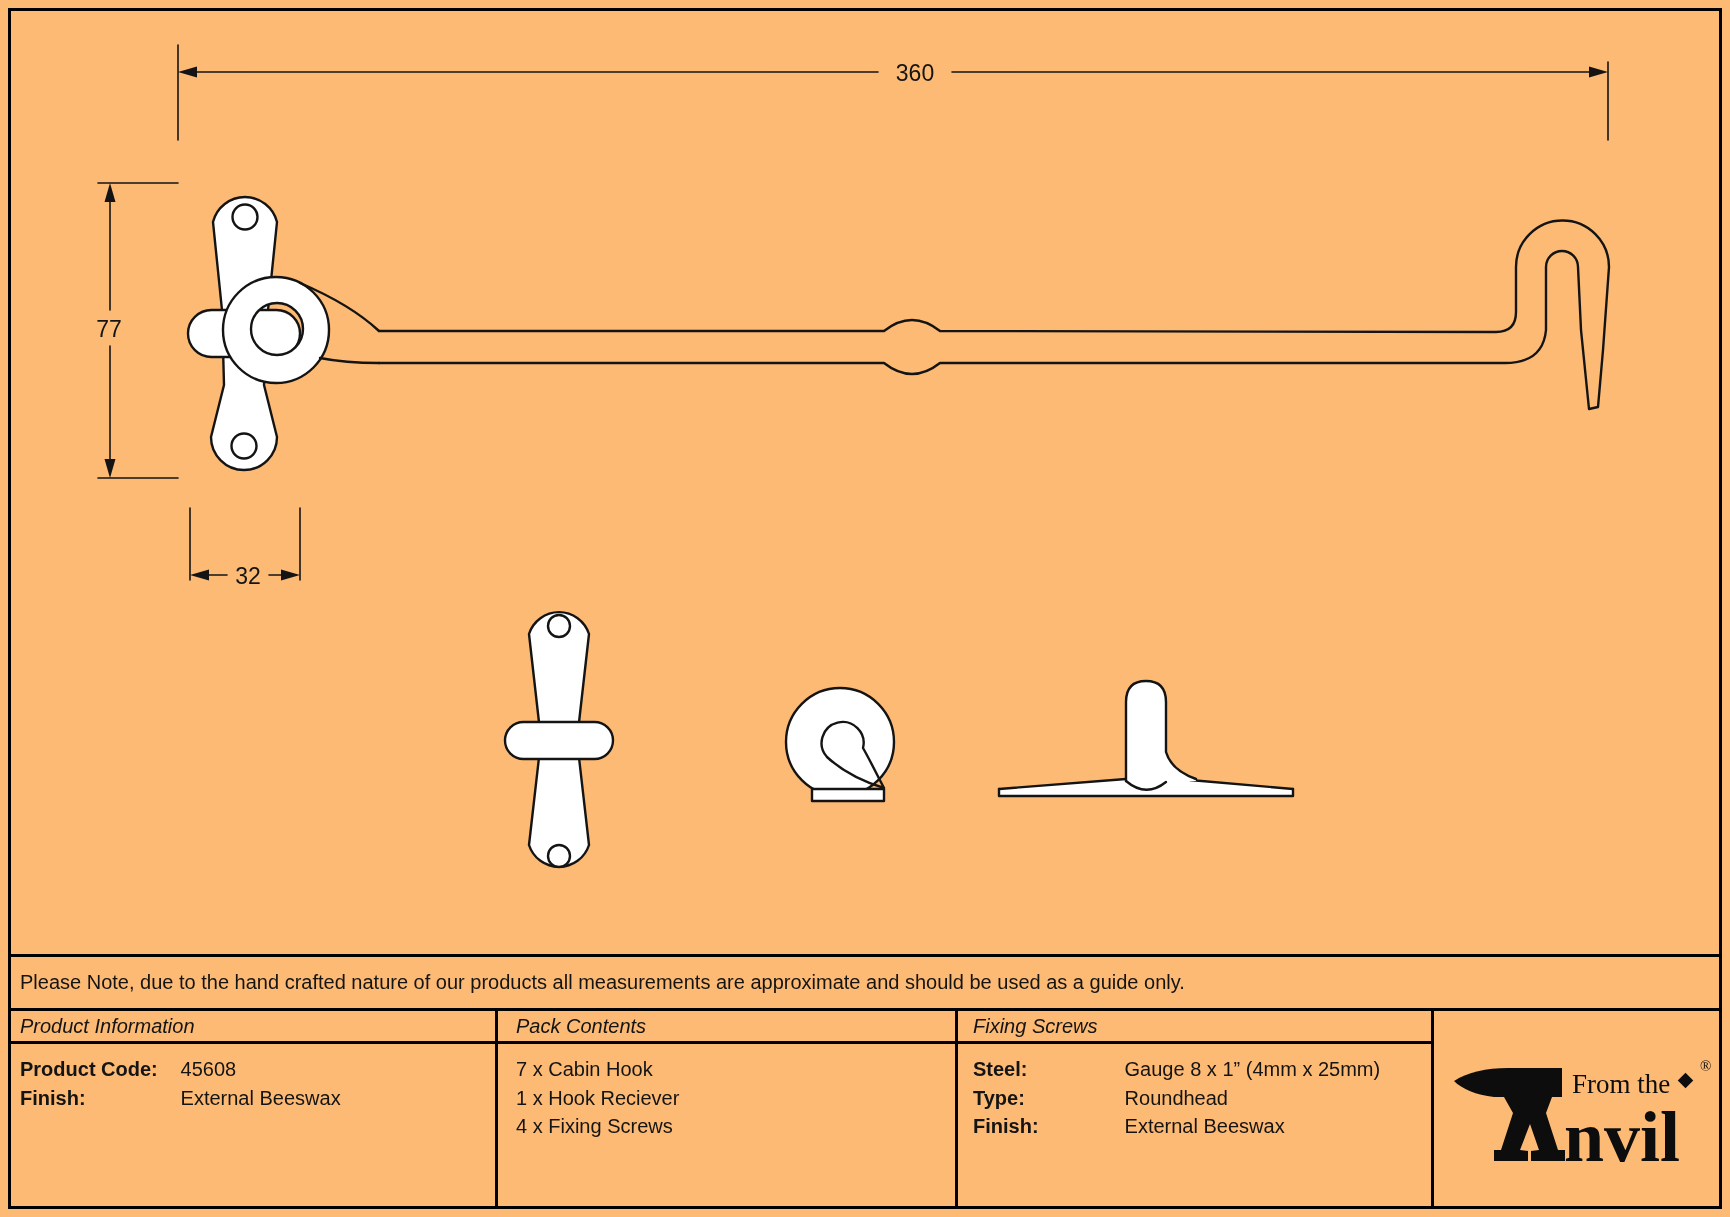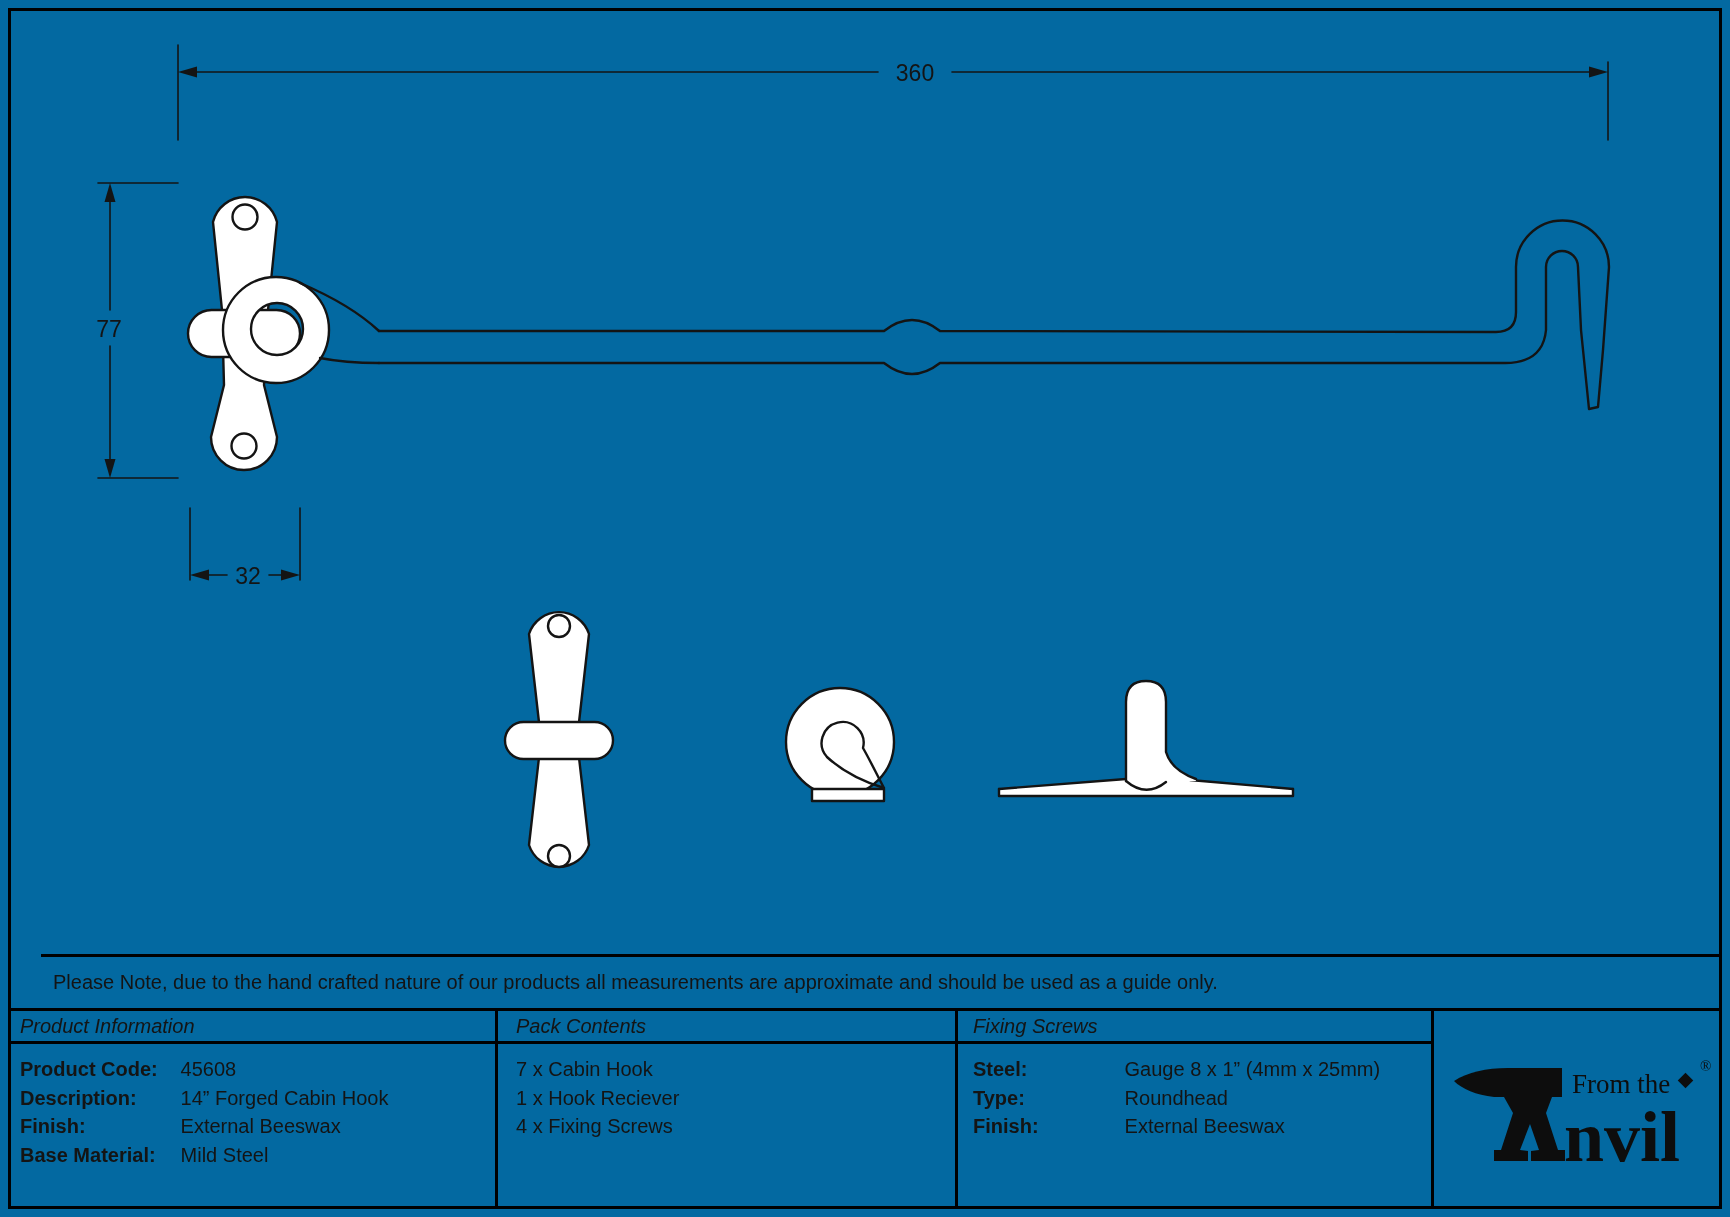--- a/index.html
+++ b/index.html
@@ -1,24 +1,24 @@
 <!DOCTYPE html>
 <html><head>
 <meta charset="utf-8">
 <style>
   html,body{margin:0;padding:0;background:#e8e8e8;}
-  .page{position:relative;width:1730px;height:1217px;background:#0369a1;
+  .page{position:relative;width:1730px;height:1217px;background:#fdba74;
         font-family:"Liberation Sans",sans-serif;color:#141414;overflow:hidden;}
   .border-frame{position:absolute;left:8px;top:8px;right:8px;bottom:8px;
         border:3px solid #000;pointer-events:none;}
   svg.drawing{position:absolute;left:0;top:0;}
   .dim-text{font-family:"Liberation Sans",sans-serif;font-size:23px;fill:#141414;}
   .note-row{position:absolute;left:8px;right:8px;top:954px;height:54px;
         border-top:3px solid #000;box-sizing:border-box;display:flex;align-items:center;
-        padding-left:12px;font-size:20px;margin-left:33px;}
+        padding-left:12px;font-size:20px;}
   .info-table{position:absolute;left:8px;right:8px;top:1008px;bottom:8px;
         border-top:3px solid #000;box-sizing:border-box;}
   .vdiv{position:absolute;top:0;width:3px;height:100%;background:#000;}
   .header-underline{position:absolute;left:0;top:30px;width:1423px;height:3px;background:#000;}
   .col-header{position:absolute;top:0;height:42px;line-height:30px;font-size:20px;white-space:nowrap;font-style:italic;}
   .cell-block{position:absolute;top:44px;font-size:20px;line-height:28.5px;white-space:nowrap;}
   .lbl{display:inline-block;font-weight:bold;}
   .c1 .lbl{width:155px;}
   .c3 .lbl{width:146px;}
   .logo-cell{position:absolute;left:1426px;top:0;width:285px;height:198px;
@@ -126,30 +126,22 @@
     <div class="col-header" style="left:12px">Product Information</div>
     <div class="col-header" style="left:508px">Pack Contents</div>
     <div class="col-header" style="left:965px">Fixing Screws</div>
 
     <div class="cell-block c1" style="left:12px">
       <div>
         <span class="lbl">Product Code:</span>
         <span>45608</span>
       </div>
       <div>
-        <span class="lbl">Description:</span>
-        <span>14” Forged Cabin Hook</span>
-      </div>
-      <div>
         <span class="lbl">Finish:</span>
         <span>External Beeswax</span>
-      </div>
-      <div>
-        <span class="lbl">Base Material:</span>
-        <span>Mild Steel</span>
       </div>
     </div>
 
     <div class="cell-block" style="left:508px">
       <div>7 x Cabin Hook</div>
       <div>1 x Hook Reciever</div>
       <div>4 x Fixing Screws</div>
     </div>
 
     <div class="cell-block c3" style="left:965px">

